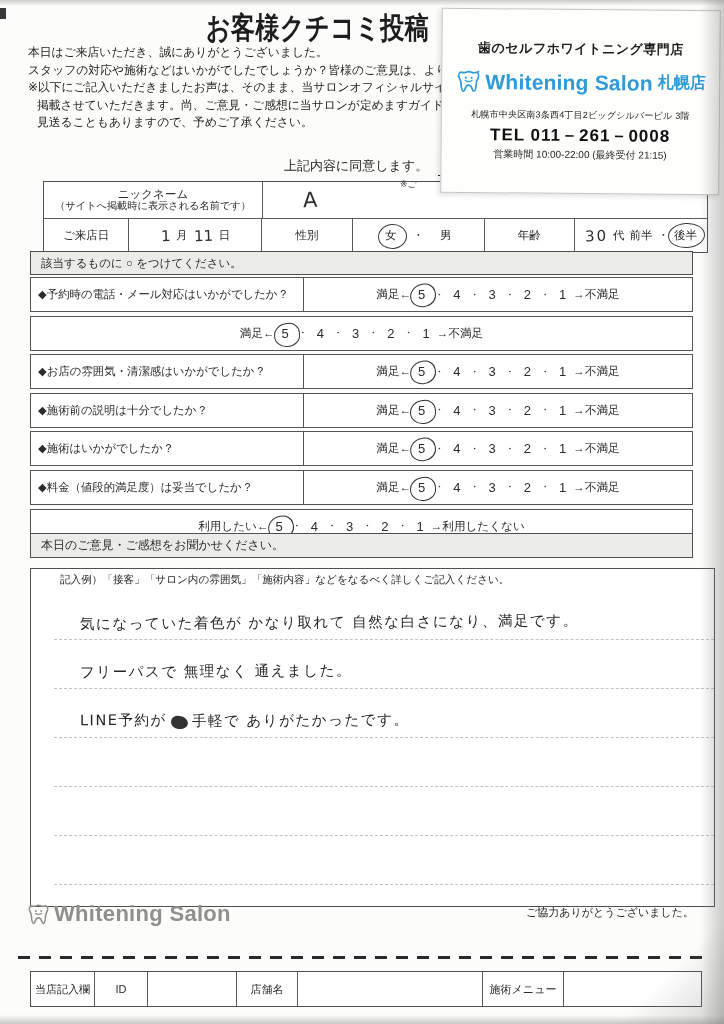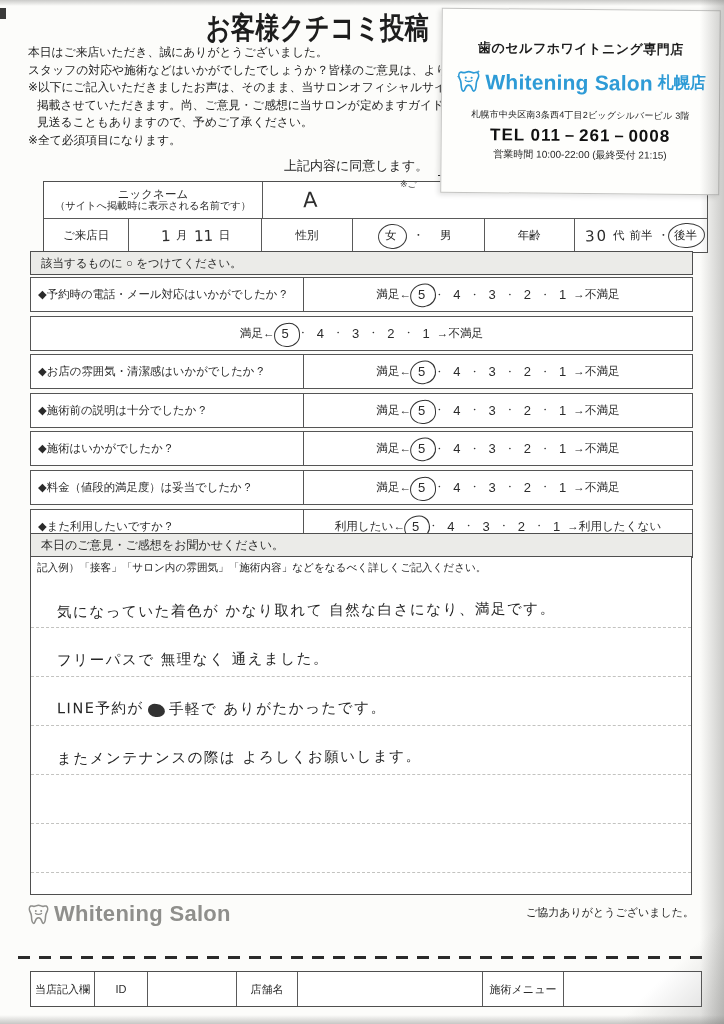--- a/index.html
+++ b/index.html
@@ -81,22 +81,22 @@
   .q-scale .endlab{margin:18px 5px;}
   .q-scale .sep{margin:0 7px;font-size:10px;color:#333;}
   .q-scale .num{position:relative;font-size:13px;margin:0 2px;}
   .num.circled::after{content:"";position:absolute;left:-8px;top:-3px;width:24px;height:21px;
     border:1.7px solid #333;border-radius:55% 45% 50% 50%;transform:rotate(-12deg);}
   .q-row:nth-child(2n) .num.circled::after{transform:rotate(-4deg);height:22px;}
   
   .comments-header{position:absolute;left:30px;top:533px;width:651px;height:23px;
     border:1.5px solid #4f4f4f;background:#ebebe8;font-size:12px;display:flex;align-items:center;
     padding-left:10px;}
-  .comments-box{position:absolute;left:30px;top:556px;width:660px;height:337px;
-    border:1.5px solid #4f4f4f;background:#fff;overflow:hidden;}
+  .comments-box{position:absolute;left:30px;top:568px;width:660px;height:337px;
+    border:1.5px solid #4f4f4f;background:#fff;overflow:hidden;padding-left:23px;}
   .example{height:22px;display:flex;align-items:center;font-size:10.6px;padding-left:6px;color:#1e1e1e;white-space:nowrap;}
   .write-line{height:41px;border-bottom:1.6px dashed #c3c3c0;display:flex;align-items:flex-end;
     padding:0 6px 7px 26px;}
   .hand-text{font-family:"DejaVu Sans",sans-serif;font-size:14.5px;letter-spacing:1.5px;color:#262626;
     transform:rotate(-.4deg);white-space:nowrap;}
   .scribble{display:inline-block;width:17px;height:13px;background:#1c1c1c;border-radius:45% 55% 50% 50%;
     margin:0 4px 1px 4px;transform:rotate(6deg);opacity:.9;}
   
   .footer-logo{position:absolute;left:26px;top:901px;display:flex;align-items:center;gap:3px;color:#8f8f8c;}
   .footer-logo .tooth-icon{width:25px;height:25px;}
@@ -118,21 +118,20 @@
 <div id="paper">
 
   <div class="title">お客様クチコミ投稿</div>
 
   <div class="intro">
       <div class="intro-line">本日はご来店いただき、誠にありがとうございました。</div>
       <div class="intro-line">スタッフの対応や施術などはいかがでしたでしょうか？皆様のご意見は、よりよ</div>
       <div class="intro-line">※以下にご記入いただきましたお声は、そのまま、当サロンオフィシャルサイト</div>
       <div class="intro-line indent">掲載させていただきます。尚、ご意見・ご感想に当サロンが定めますガイドラ</div>
       <div class="intro-line indent">見送ることもありますので、予めご了承ください。</div>
-      <div class="intro-line">※全て必須項目になります。</div>
     </div>
 
   <div class="agreement"><span>上記内容に同意します。</span><span class="sig">ご署</span></div>
   <div class="fineprint">※ご</div>
 
   <div class="shop-card">
     <div class="tagline">歯のセルフホワイトニング専門店</div>
     <div class="logo-row">
       <svg class="tooth-icon" viewBox="0 0 24 24" style="color:#2e9bd6">
         <path d="M12 3.2c-2.1 0-2.7 1-4.4 1-1.6 0-2-.8-3-.3C3.2 4.6 2.8 7 3.7 9c.7 1.5 1.4 2.5 1.5 4.5.1 2.6.7 7 2.3 7 1.7 0 .9-5.3 4.5-5.3s2.8 5.3 4.5 5.3c1.6 0 2.2-4.4 2.3-7 .1-2 .8-3 1.5-4.5.9-2 .5-4.4-.9-5.1-1-.5-1.4.3-3 .3-1.7 0-2.3-1-4.4-1z" fill="none" stroke="currentColor" stroke-width="1.5"></path>
@@ -277,21 +276,20 @@
           <span class="sep">・</span>
           <span class="num">3</span>
           <span class="sep">・</span>
           <span class="num">2</span>
           <span class="sep">・</span>
           <span class="num">1</span>
           <span class="endlab">→不満足</span>
         </div>
       </div>
       <div class="q-row">
-        <div class="q-text">◆また利用したいですか？</div>
         <div class="q-scale">
           <span class="endlab">利用したい←</span>
           <span class="num circled">5</span>
           <span class="sep">・</span>
           <span class="num">4</span>
           <span class="sep">・</span>
           <span class="num">3</span>
           <span class="sep">・</span>
           <span class="num">2</span>
           <span class="sep">・</span>
@@ -308,23 +306,20 @@
         <div class="write-line">
           <span class="hand-text">気になっていた着色が かなり取れて 自然な白さになり、満足です。</span>
         </div>
         <div class="write-line">
           <span class="hand-text">フリーパスで 無理なく 通えました。</span>
         </div>
         <div class="write-line">
           <span class="hand-text">LINE予約が</span>
           <span class="scribble"></span>
           <span class="hand-text">手軽で ありがたかったです。</span>
-        </div>
-        <div class="write-line">
-          <span class="hand-text">またメンテナンスの際は よろしくお願いします。</span>
         </div>
         <div class="write-line"></div>
         <div class="write-line"></div>
         <div class="write-line"></div>
       </div>
   </div>
 
   <div class="footer-logo">
     <svg class="tooth-icon" viewBox="0 0 24 24" style="color:#8f8f8c">
       <path d="M12 3.2c-2.1 0-2.7 1-4.4 1-1.6 0-2-.8-3-.3C3.2 4.6 2.8 7 3.7 9c.7 1.5 1.4 2.5 1.5 4.5.1 2.6.7 7 2.3 7 1.7 0 .9-5.3 4.5-5.3s2.8 5.3 4.5 5.3c1.6 0 2.2-4.4 2.3-7 .1-2 .8-3 1.5-4.5.9-2 .5-4.4-.9-5.1-1-.5-1.4.3-3 .3-1.7 0-2.3-1-4.4-1z" fill="none" stroke="currentColor" stroke-width="1.5"></path>

